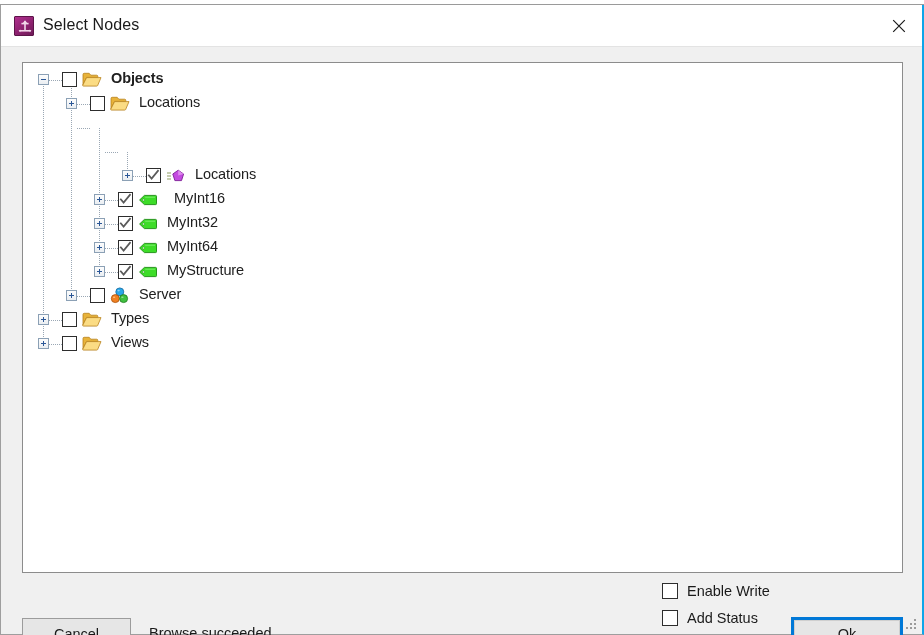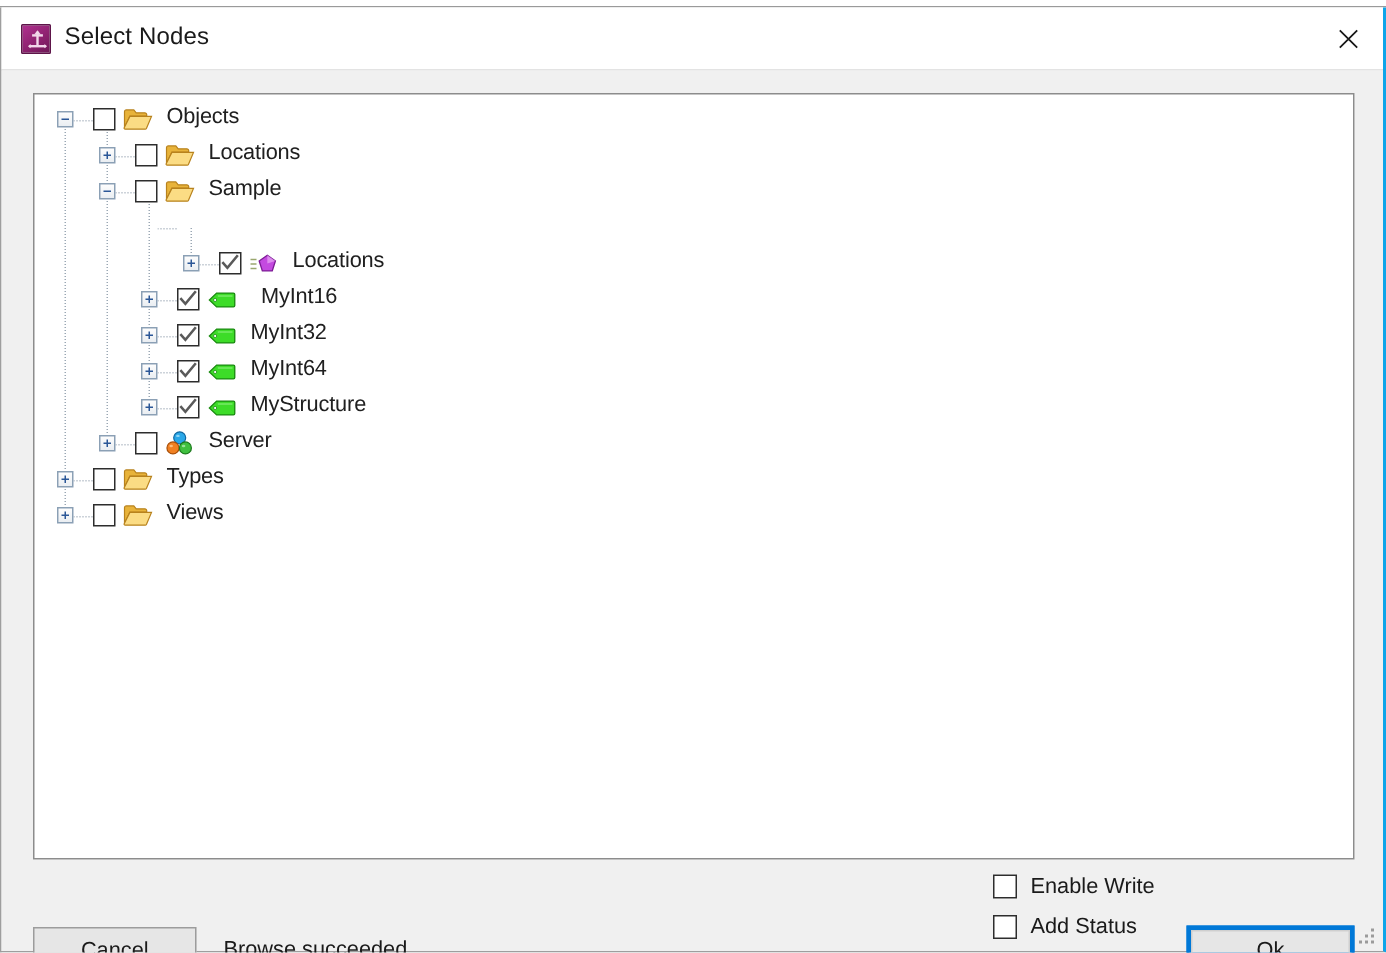--- a/index.html
+++ b/index.html
@@ -257,21 +257,21 @@
             <div class="dline-h" style="left: 54px; top: 65px; width: 13px;"></div>
             <div class="dline-h" style="left: 82px; top: 89px; width: 13px;"></div>
             <div class="dline-h" style="left: 110px; top: 113px; width: 13px;"></div>
             <div class="dline-h" style="left: 82px; top: 137px; width: 13px;"></div>
             <div class="dline-h" style="left: 82px; top: 161px; width: 13px;"></div>
             <div class="dline-h" style="left: 82px; top: 185px; width: 13px;"></div>
             <div class="dline-h" style="left: 82px; top: 209px; width: 13px;"></div>
             <div class="dline-h" style="left: 54px; top: 233px; width: 13px;"></div>
             <div class="dline-h" style="left: 26px; top: 257px; width: 13px;"></div>
             <div class="dline-h" style="left: 26px; top: 281px; width: 13px;"></div>
-            <div class="trow" style="top: 5px; width: 100%;">
+            <div class="trow" style="top: 5px; width: 100%; font-weight: bold;">
               <div class="expander" style="left: 15px; top: 6px;">
                 <span class="bar-h"></span>
               </div>
               <div class="tcheck" style="left: 39px; top: 4px;"></div>
               <div class="ticon" style="left: 59px; top: 3px;"><svg width="20" height="18" viewBox="0 0 20 18">
     <path d="M1 3.5 A1.2 1.2 0 0 1 2.2 2.3 H7.2 L8.8 4.2 H14.6 A1.2 1.2 0 0 1 15.8 5.4 V6.4 H4.6 L1 14 Z" fill="#e8b33a" stroke="#b8821d" stroke-width="0.8"></path>
     <path d="M4.6 6.6 H19 L15.6 14.6 A0.9 0.9 0 0 1 14.8 15.1 H1.4 A0.7 0.7 0 0 1 0.8 14.1 Z" fill="#fbdc84" stroke="#b8821d" stroke-width="0.8"></path>
   </svg></div>
               <div class="tlabel" style="position: absolute; left: 81px; top: 2px;">Objects</div>
             </div>
@@ -279,31 +279,20 @@
               <div class="expander" style="left: 43px; top: 6px;">
                 <span class="bar-h"></span>
                 <span class="bar-v"></span>
               </div>
               <div class="tcheck" style="left: 67px; top: 4px;"></div>
               <div class="ticon" style="left: 87px; top: 3px;"><svg width="20" height="18" viewBox="0 0 20 18">
     <path d="M1 3.5 A1.2 1.2 0 0 1 2.2 2.3 H7.2 L8.8 4.2 H14.6 A1.2 1.2 0 0 1 15.8 5.4 V6.4 H4.6 L1 14 Z" fill="#e8b33a" stroke="#b8821d" stroke-width="0.8"></path>
     <path d="M4.6 6.6 H19 L15.6 14.6 A0.9 0.9 0 0 1 14.8 15.1 H1.4 A0.7 0.7 0 0 1 0.8 14.1 Z" fill="#fbdc84" stroke="#b8821d" stroke-width="0.8"></path>
   </svg></div>
               <div class="tlabel" style="position: absolute; left: 109px; top: 2px;">Locations</div>
-            </div>
-            <div class="trow" style="top: 53px; width: 100%;">
-              <div class="expander" style="left: 43px; top: 6px;">
-                <span class="bar-h"></span>
-              </div>
-              <div class="tcheck" style="left: 67px; top: 4px;"></div>
-              <div class="ticon" style="left: 87px; top: 3px;"><svg width="20" height="18" viewBox="0 0 20 18">
-    <path d="M1 3.5 A1.2 1.2 0 0 1 2.2 2.3 H7.2 L8.8 4.2 H14.6 A1.2 1.2 0 0 1 15.8 5.4 V6.4 H4.6 L1 14 Z" fill="#e8b33a" stroke="#b8821d" stroke-width="0.8"></path>
-    <path d="M4.6 6.6 H19 L15.6 14.6 A0.9 0.9 0 0 1 14.8 15.1 H1.4 A0.7 0.7 0 0 1 0.8 14.1 Z" fill="#fbdc84" stroke="#b8821d" stroke-width="0.8"></path>
-  </svg></div>
-              <div class="tlabel" style="position: absolute; left: 109px; top: 2px;">Sample</div>
             </div>
             <div class="trow" style="top: 101px; width: 100%;">
               <div class="expander" style="left: 99px; top: 6px;">
                 <span class="bar-h"></span>
                 <span class="bar-v"></span>
               </div>
               <div class="tcheck" style="left: 123px; top: 4px;">
                 <svg width="13" height="13" viewBox="0 0 13 13">
                   <path d="M1.8 6.4 L4.6 9.6 L11.0 1.8" stroke="#5a5a5a" stroke-width="1.7" fill="none" stroke-linecap="square"></path>
                 </svg>

